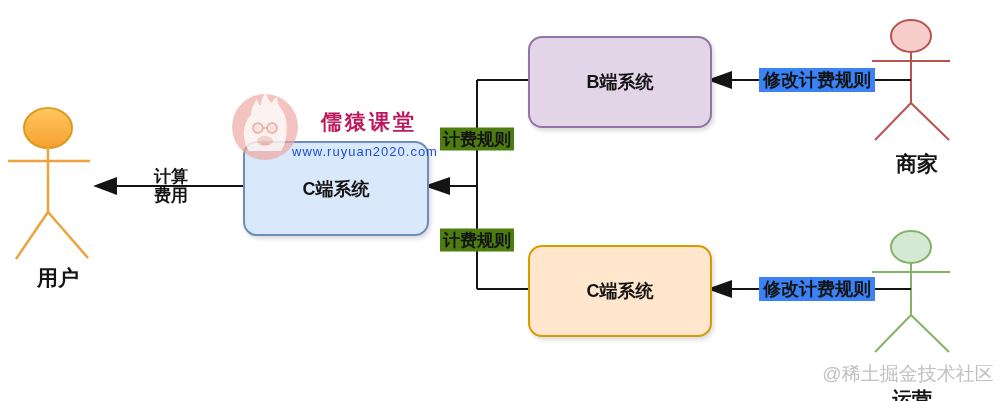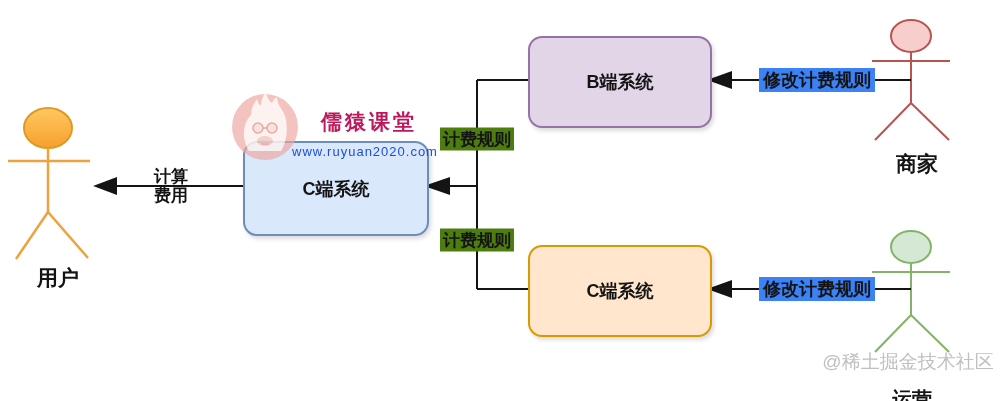--- a/index.html
+++ b/index.html
@@ -108,21 +108,21 @@
 
   <div class="label two-line" style="left:171px;top:186px;text-align:center;">
     <span>计算</span>
     <span>费用</span>
   </div>
   <div class="label edge-label" style="left:477px;top:139px;">计费规则</div>
   <div class="label edge-label" style="left:477px;top:240px;">计费规则</div>
   <div class="label edge-label-inline" style="left:817px;top:80px;">修改计费规则</div>
   <div class="label edge-label-inline" style="left:817px;top:289px;">修改计费规则</div>
 
-  <div class="credit" style="left:908px;top:362px;">@稀土掘金技术社区</div>
+  <div class="credit" style="left:908px;top:374px;">@稀土掘金技术社区</div>
 
   <div class="label actor-label" style="left:58px;top:278px;">用户</div>
   <div class="label actor-label" style="left:917px;top:164px;">商家</div>
   <div class="label actor-label" style="left:912px;top:369px;font-size:20px;margin-top:30px;">运营</div>
 
   <svg class="wm-logo" width="76" height="76" viewBox="0 0 76 76" opacity="0.85">
     <circle cx="37" cy="36" r="33" fill="#eda79f" opacity="0.78"></circle>
     <path d="M21,60 C13,48 15,32 23,24 C23,18 26,12 29,8 C30,13 32,15 33,14 C33,9 35,5 38,1 C39,7 42,11 44,12 C45,9 47,7 49,6 C49,11 51,15 54,19 C60,27 61,47 53,60 Z" fill="#fcf1ef"></path>
     <ellipse cx="37" cy="43" rx="16" ry="12" fill="#fcf1ef"></ellipse>
     <circle cx="30" cy="37" r="5" fill="#f6ddd9" stroke="#e79c93" stroke-width="1.5"></circle>

